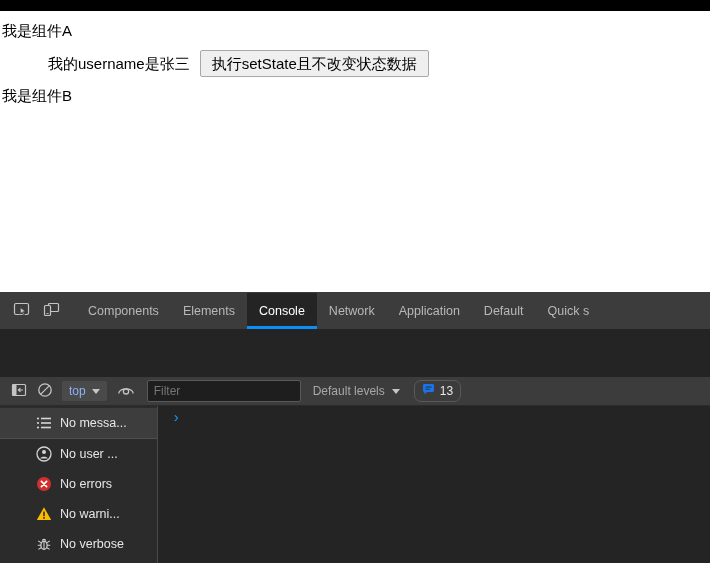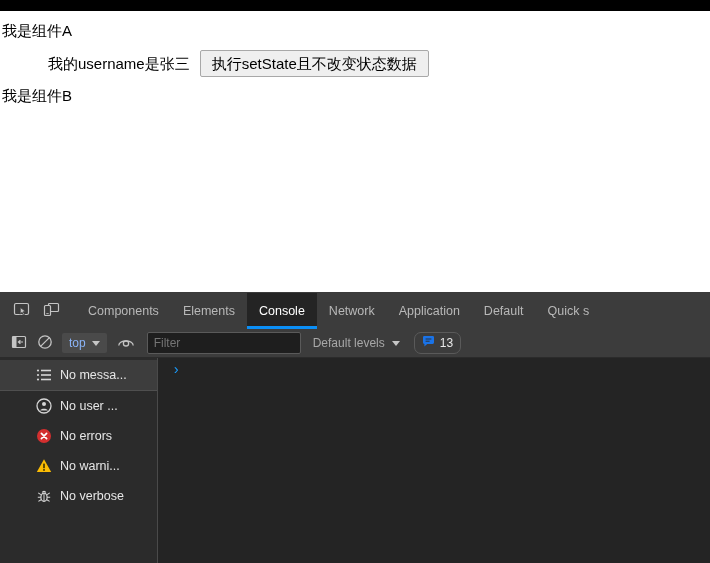--- a/index.html
+++ b/index.html
@@ -113,20 +113,21 @@
   
   #console-toolbar {
     height: 28px;
     background: #3c3c3c;
     border-bottom: 1px solid #2b2b2b;
     display: flex;
     align-items: center;
     padding: 0 6px;
     flex: 0 0 auto;
     gap: 0px;
+    margin-top: 48px;
   }
   .ct-icon {
     width: 26px;
     height: 24px;
     display: flex;
     align-items: center;
     justify-content: center;
     cursor: default;
     flex: 0 0 auto;
   }

